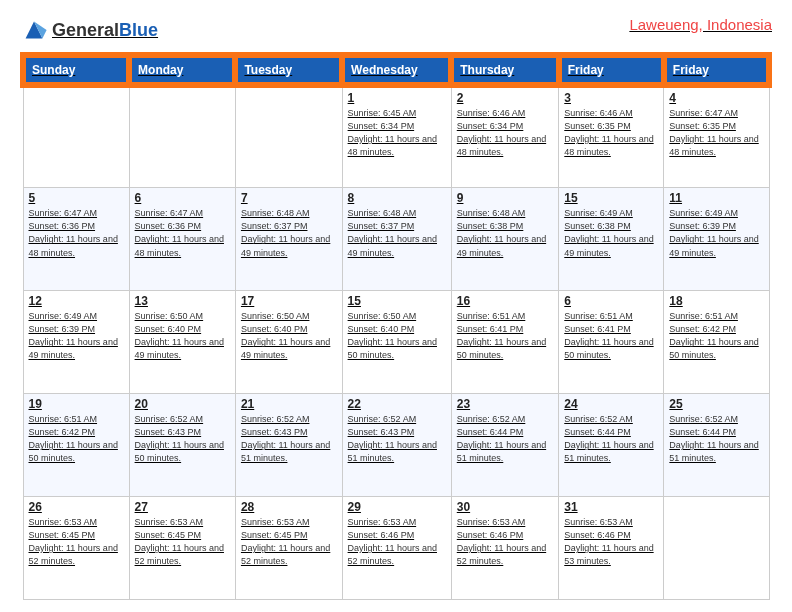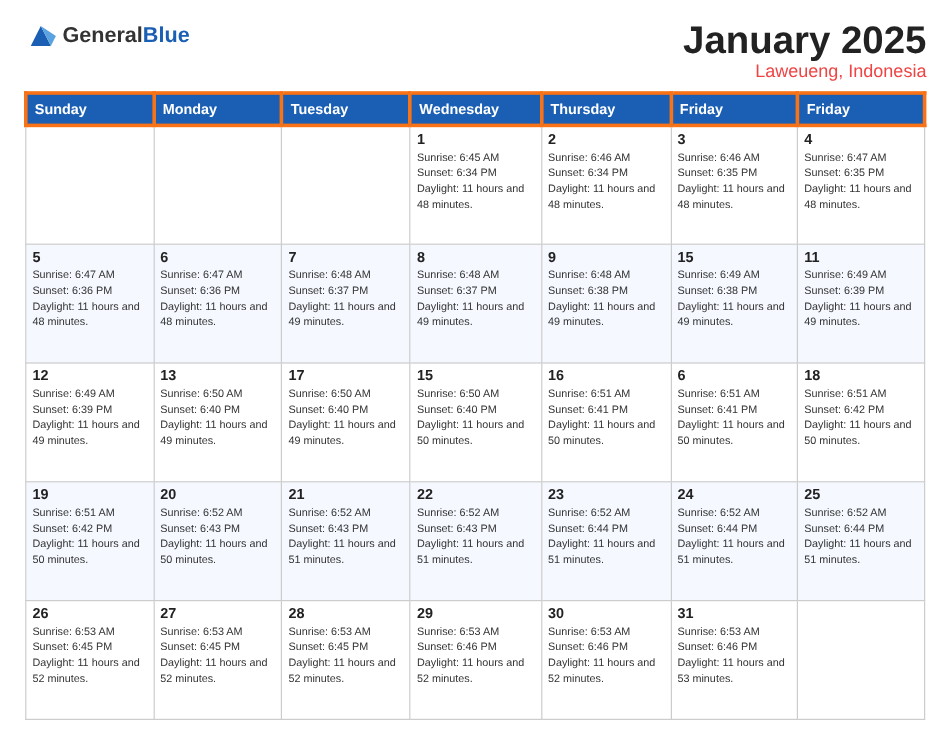--- a/index.html
+++ b/index.html
@@ -9,20 +9,21 @@
       width: 792px;
       height: 612px;
       overflow: hidden;
     }
     .page {
       width: 792px;
       height: 612px;
       padding: 16px 20px 12px 20px;
       display: flex;
       flex-direction: column;
+      text-decoration: underline;
     }
     .header {
       display: flex;
       justify-content: space-between;
       align-items: flex-start;
       margin-bottom: 8px;
     }
     .logo {
       display: flex;
       align-items: center;
@@ -62,21 +63,21 @@
       border-collapse: collapse;
       flex: 1;
     }
     .calendar-table th {
       background-color: #1a5fb4;
       color: #fff;
       font-size: 12px;
       font-weight: bold;
       padding: 5px 6px;
       text-align: left;
-      border: 3px solid #f97316;
+      border: 6px solid #f97316;
     }
     .calendar-table td {
       border: 1px solid #ccc;
       vertical-align: top;
       padding: 3px 5px;
       font-size: 9.5px;
       color: #333;
       width: 113px;
       height: 78px;
     }
@@ -116,21 +117,20 @@
         <polygon points="8,32 20,8 32,32" fill="#1a5fb4"></polygon>
         <polygon points="20,8 38,20 32,32" fill="#5ba3e0"></polygon>
       </svg>
       <div>
         <div>
           <span class="logo-text-general">General</span><span class="logo-text-blue">Blue</span>
         </div>
       </div>
     </div>
     <div class="title-section">
-      <div class="month-title">January 2025</div>
       <div class="location-title">Laweueng, Indonesia</div>
     </div>
   </div>
 
   <table class="calendar-table">
     <thead>
       <tr>
         <th>Sunday</th>
         <th>Monday</th>
         <th>Tuesday</th>

